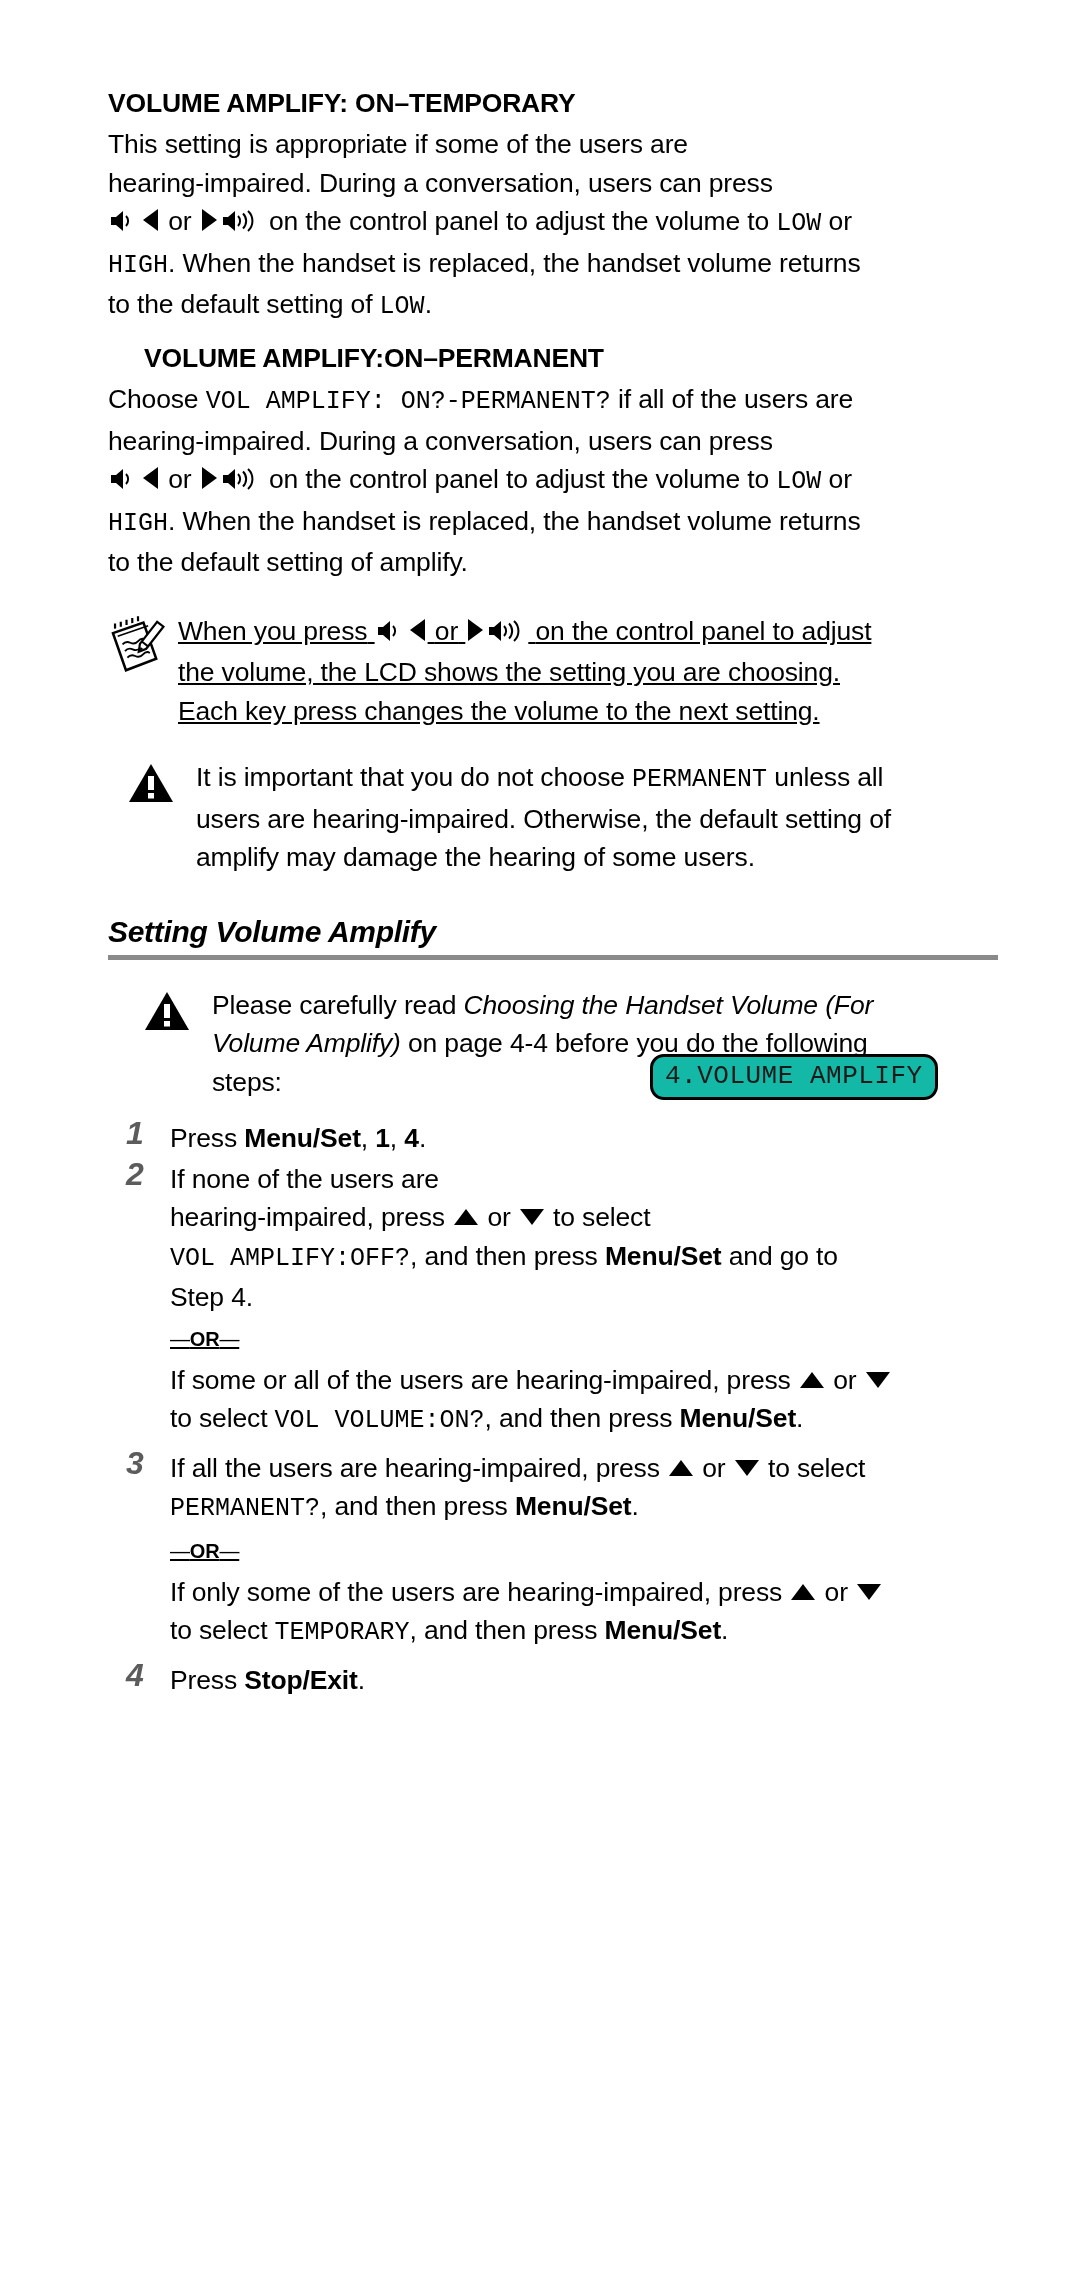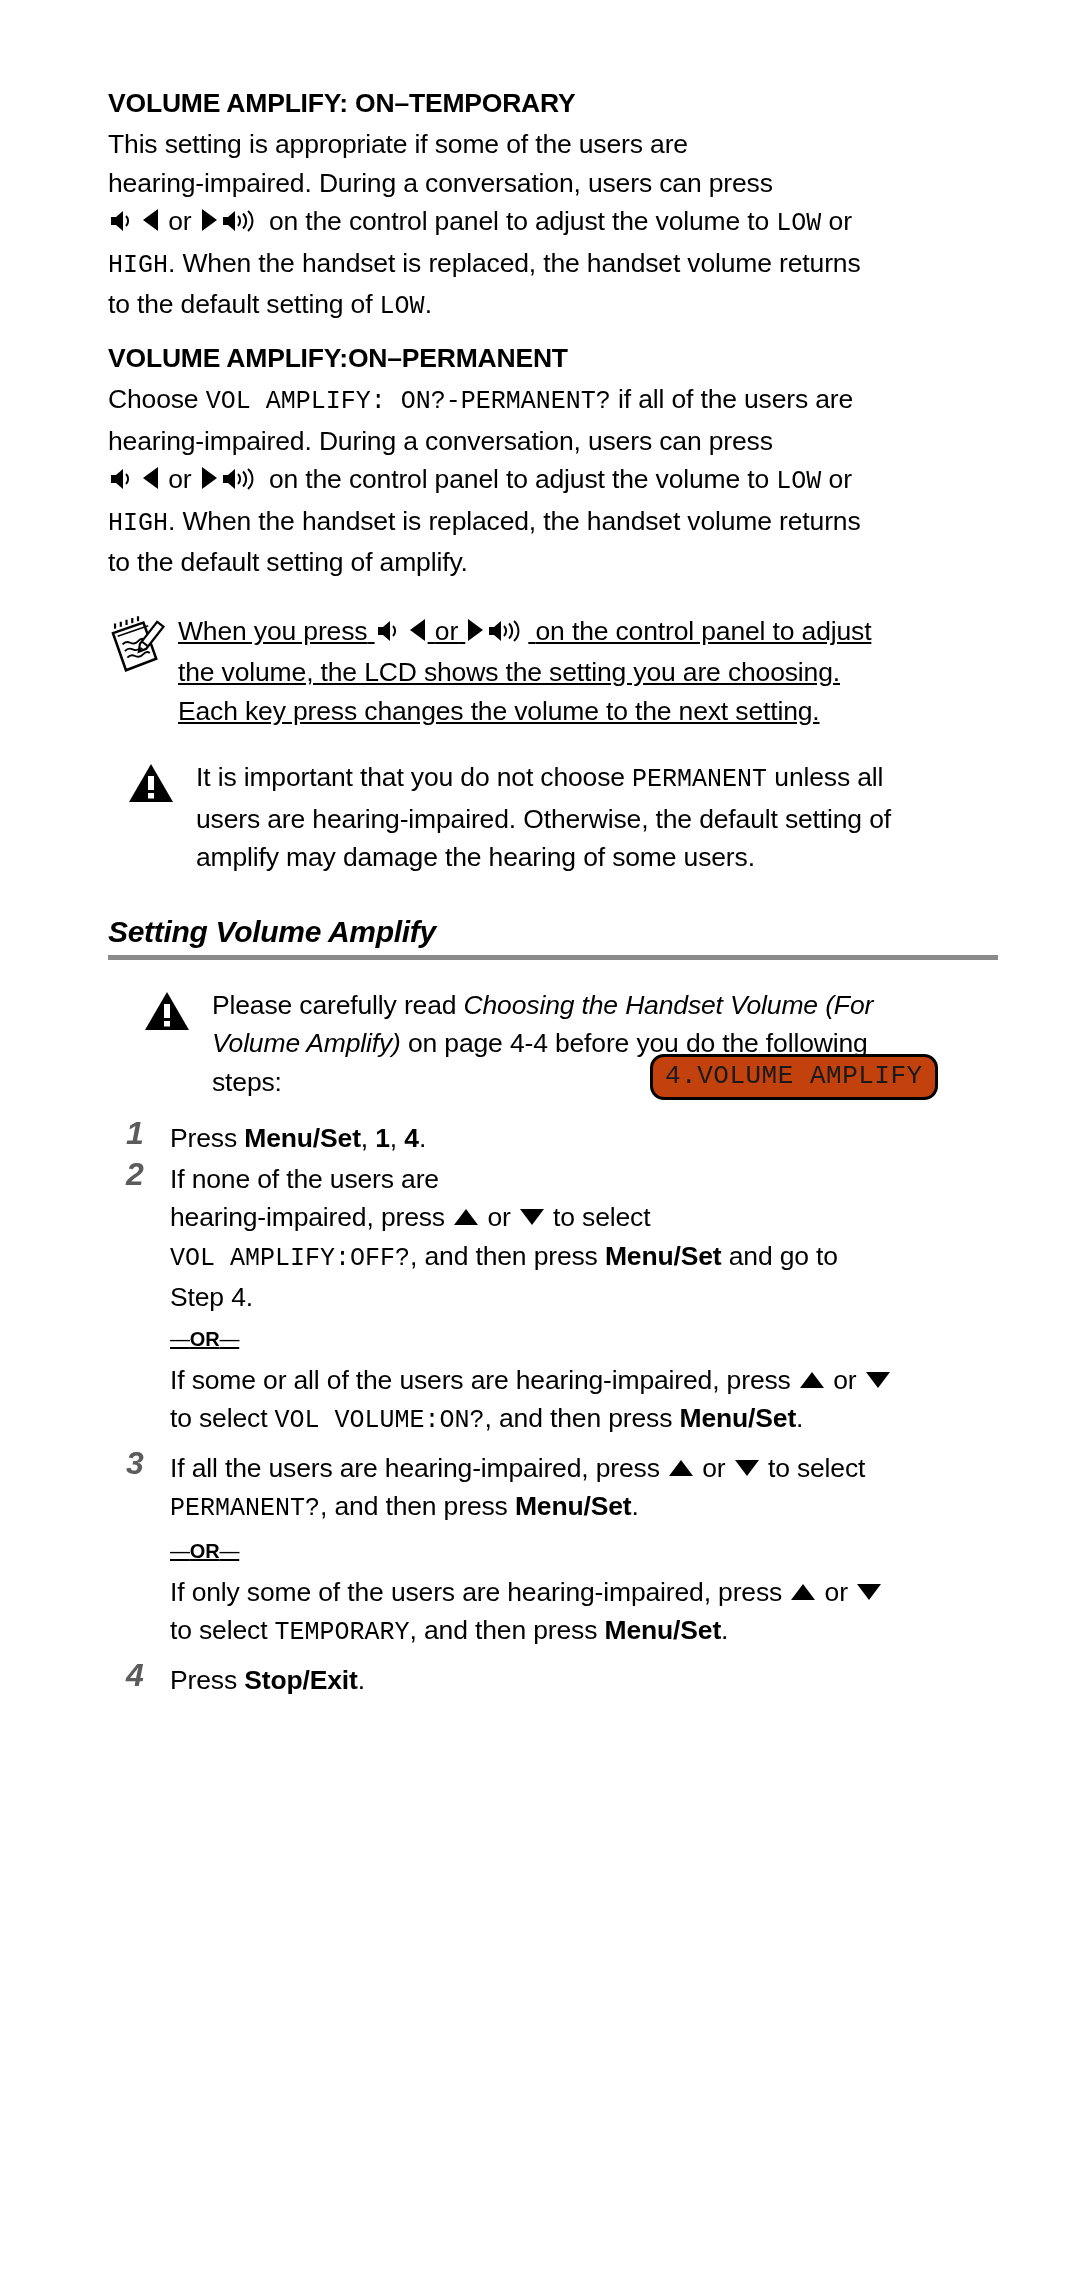--- a/index.html
+++ b/index.html
@@ -182,21 +182,21 @@
   .or-sep .b { font-weight: bold; }
 
   
   .lcd {
     position: absolute;
     left: 636px;
     top: 1054px;
     border: 3px solid #000;
     border-radius: 14px;
     padding: 4px 12px 6px 12px;
-    background: #c2410c;
+    background: #14b8a6;
     white-space: nowrap;
   }
   .lcd-text {
     font-family: "Liberation Mono", "DejaVu Sans Mono", monospace;
     font-size: 26px;
     color: #1a1a1a;
     letter-spacing: 0.5px;
   }
 
   
@@ -246,21 +246,21 @@
         </svg>
       </span>
       <span>on the control panel to adjust the volume to</span>
       <span class="mono">LOW</span>
       <span>or</span><br>
       <span class="mono">HIGH</span><span>. When the handset is replaced, the handset volume returns</span><br>
       <span>to the default setting of</span>
       <span class="mono">LOW</span><span>.</span>
     </p>
 
-    <h3 class="subhead" style="margin-top:16px;">VOLUME AMPLIFY:ON–PERMANENT</h3>
+    <h3 class="subhead" style="margin-top:16px;margin-left:36px;">VOLUME AMPLIFY:ON–PERMANENT</h3>
 
     <p class="body-p">
       <span>Choose</span>
       <span class="mono">VOL AMPLIFY: ON?-PERMANENT?</span>
       <span>if all of the users are</span><br>
       <span>hearing-impaired. During a conversation, users can press</span><br>
       <span class="icon-spk">
         <svg width="30" height="24" viewBox="0 0 30 24">
           <path d="M2 8 h5 l7 -6 v20 l-7 -6 h-5 z" fill="#000"></path>
           <path d="M17 7 a7 7 0 0 1 0 10" stroke="#000" stroke-width="2" fill="none"></path>

